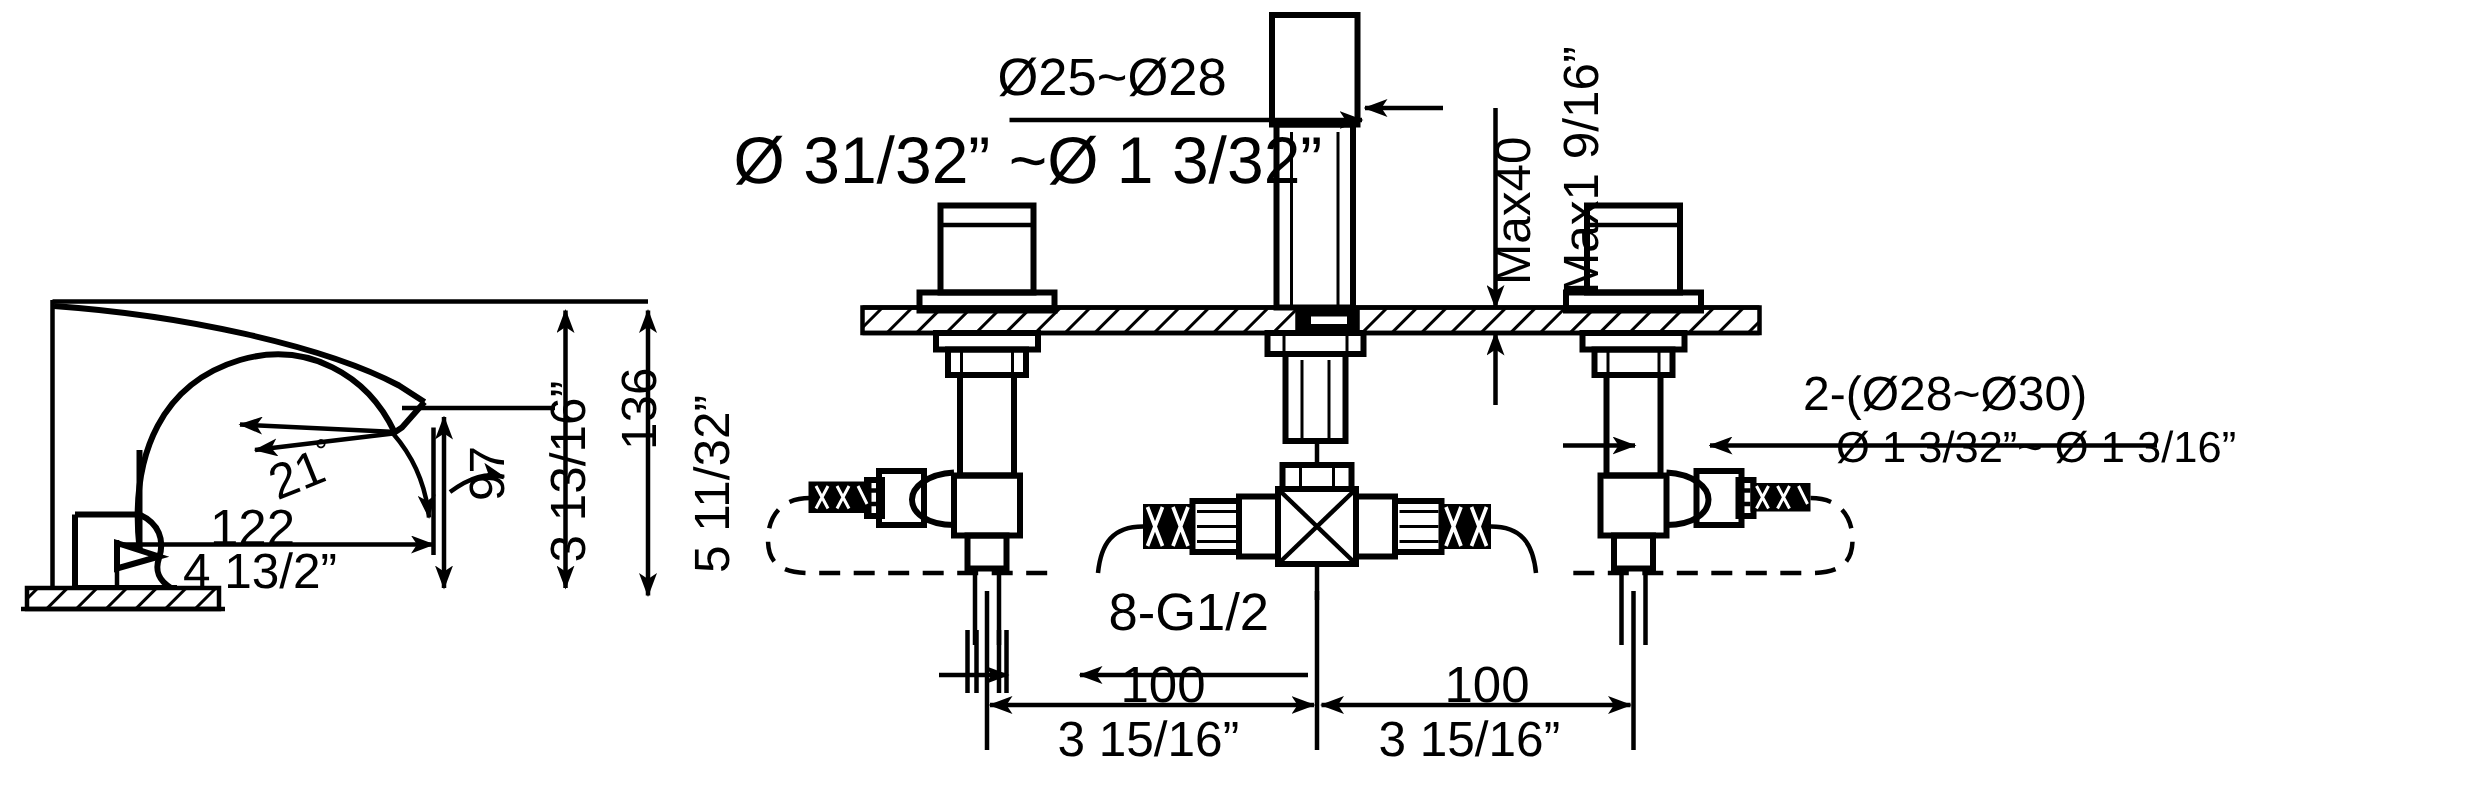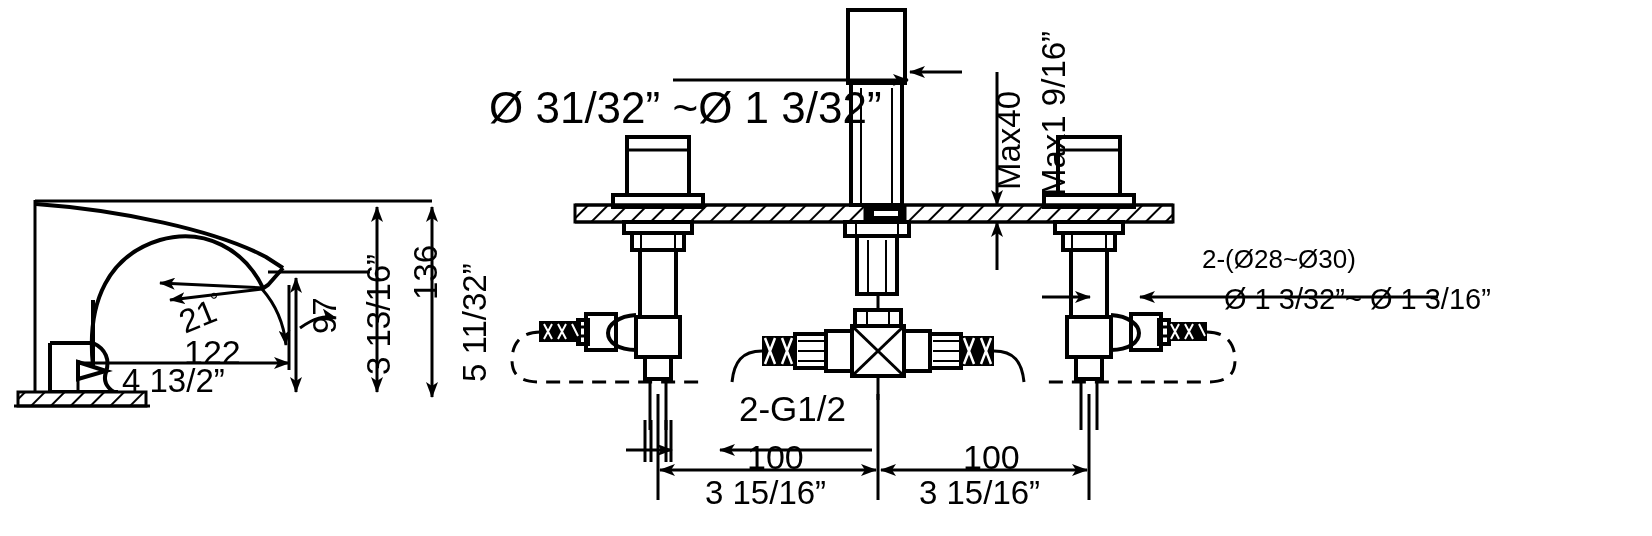--- a/index.html
+++ b/index.html
@@ -251,38 +251,39 @@
       <line class="ln med" x1="881" y1="470" x2="1087" y2="470" marker-start="url(#arrL)" marker-end="url(#arrR)"></line>
     </g>
 
   </g>
 </svg>
 
 <div style="position:absolute;left:173px;top:304px;font-size:33px;font-weight:400;transform:rotate(-22deg);transform-origin:left top;">
   <span>21</span><span style="font-size:22px;vertical-align:super;">°</span>
 </div>
 
-<div style="position:absolute;left:140px;top:333px;font-size:34px;margin-left:44px;">122</div>
+<div style="position:absolute;left:140px;top:333px;font-size:34px;">122</div>
 <div style="position:absolute;left:122px;top:362px;font-size:33px;">4 13/2”</div>
 
 <div style="position:absolute;left:306px;top:334px;font-size:33px;transform:rotate(-90deg);transform-origin:left top;white-space:nowrap;">97</div>
 <div style="position:absolute;left:360px;top:375px;font-size:33px;transform:rotate(-90deg);transform-origin:left top;white-space:nowrap;">3 13/16”</div>
 
 <div style="position:absolute;left:407px;top:300px;font-size:33px;transform:rotate(-90deg);transform-origin:left top;white-space:nowrap;">136</div>
 <div style="position:absolute;left:456px;top:382px;font-size:33px;transform:rotate(-90deg);transform-origin:left top;white-space:nowrap;">5 11/32”</div>
 
+<div style="position:absolute;left:665px;top:32px;font-size:35px;white-space:nowrap;">Ø25~Ø28</div>
 <div style="position:absolute;left:489px;top:83px;font-size:44px;white-space:nowrap;">Ø 31/32”  ~Ø 1 3/32”</div>
 
 <div style="position:absolute;left:990px;top:190px;font-size:33px;transform:rotate(-90deg);transform-origin:left top;white-space:nowrap;">Max40</div>
 <div style="position:absolute;left:1035px;top:196px;font-size:33px;transform:rotate(-90deg);transform-origin:left top;white-space:nowrap;">Max1 9/16”</div>
 
-<div style="position:absolute;left:1202px;top:244px;font-size:26px;white-space:nowrap;">2-(Ø28~Ø30)</div>
+<div style="position:absolute;left:1202px;top:244px;font-size:32px;white-space:nowrap;">2-(Ø28~Ø30)</div>
 <div style="position:absolute;left:1224px;top:283px;font-size:29px;white-space:nowrap;">Ø 1 3/32”~ Ø 1 3/16”</div>
 
-<div style="position:absolute;left:739px;top:389px;font-size:35px;white-space:nowrap;">2-G1/2</div>
+<div style="position:absolute;left:739px;top:389px;font-size:35px;white-space:nowrap;">8-G1/2</div>
 
 <div style="position:absolute;left:747px;top:438px;font-size:34px;white-space:nowrap;">100</div>
 <div style="position:absolute;left:705px;top:474px;font-size:33px;white-space:nowrap;">3 15/16”</div>
 
 <div style="position:absolute;left:963px;top:438px;font-size:34px;white-space:nowrap;">100</div>
 <div style="position:absolute;left:919px;top:474px;font-size:33px;white-space:nowrap;">3 15/16”</div>
 
 </div>
 
 </body></html>

